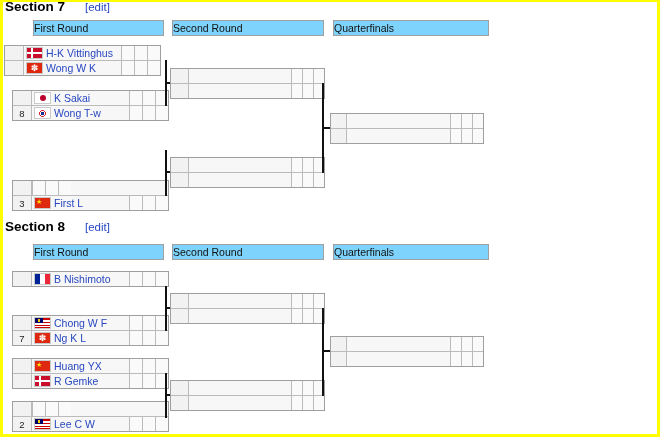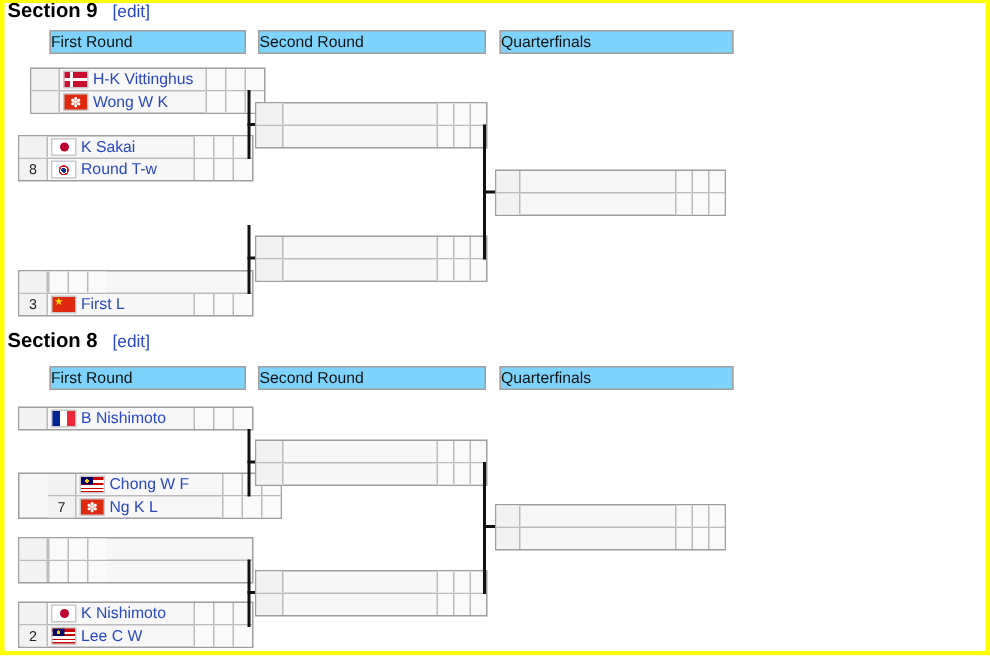--- a/index.html
+++ b/index.html
@@ -5,21 +5,21 @@
   html,body{margin:0;padding:0;background:#fff;font-family:"Liberation Sans",sans-serif;}
   .page{position:relative;width:660px;height:437px;background:#fff;overflow:hidden;}
   
   .yb{position:absolute;background:#ffff00;z-index:20;}
   .yb-top{left:0;top:0;width:660px;height:2px;}
   .yb-bottom{left:0;top:434px;width:660px;height:3px;}
   .yb-left{left:0;top:0;width:3px;height:437px;}
   .yb-right{left:657px;top:0;width:3px;height:437px;}
 
   .shead{position:absolute;font-size:13.5px;font-weight:bold;color:#000;white-space:nowrap;}
-  .editlink{font-size:11.5px;font-weight:normal;color:#2847c0;margin-left:10px;text-decoration:none;cursor:pointer;}
+  .editlink{font-size:11.5px;font-weight:normal;color:#2847c0;margin-left:20px;text-decoration:none;cursor:pointer;}
 
   .rheader{position:absolute;height:16px;background:#7dd3fc;border:1px solid #9f9f9f;box-sizing:border-box;
            text-align:left;font-size:10.5px;line-height:14px;color:#111;}
 
   .match,.sbox,.qbox{position:absolute;background:#f7f7f7;border:1px solid #9f9f9f;box-sizing:content-box;}
   .match{width:155px;}
   .sbox{width:153px;}
   .qbox{width:152px;}
   .prow{display:flex;height:14px;align-items:stretch;}
   .prow + .prow{border-top:1px solid #bbb;}
@@ -55,28 +55,28 @@
   .flag[data-flag="MAS"]{background:linear-gradient(to bottom,#cc0001 0 2px,#fff 2px 4px,#cc0001 4px 5px,#fff 5px 7px,#cc0001 7px 8px,#fff 8px 9px,#cc0001 9px);}
   .flag[data-flag="MAS"]::after{content:"";position:absolute;left:0;top:0;width:8px;height:5px;
         background:radial-gradient(circle at 4px 2.5px,#ffcc00 0 1.3px,#010066 1.3px);}
 </style>
 </head>
 <body>
 
 <div class="page">
 
   <div class="shead" style="left:5px;top:-1px;">
-    <span>Section 9</span><a class="editlink">[edit]</a>
+    <span>Section 7</span><a class="editlink">[edit]</a>
   </div>
 
   <div class="rheader" style="left:33px;top:20px;width:131px;">First Round</div>
   <div class="rheader" style="left:172px;top:20px;width:152px;">Second Round</div>
   <div class="rheader" style="left:333px;top:20px;width:156px;">Quarterfinals</div>
 
-  <div class="match" style="left:20px;top:45px;">
+  <div class="match" style="left:4px;top:45px;">
     <div class="prow">
       <div class="seed"></div>
       <div class="pname">
         <span class="flag" data-flag="DEN"></span>
         <a class="plink">H-K Vittinghus</a>
       </div>
       <div class="sc"></div>
         <div class="sc"></div>
         <div class="sc"></div>
     </div>
@@ -100,21 +100,21 @@
         <a class="plink">K Sakai</a>
       </div>
       <div class="sc"></div>
         <div class="sc"></div>
         <div class="sc"></div>
     </div>
     <div class="prow">
       <div class="seed">8</div>
       <div class="pname">
         <span class="flag" data-flag="TPE"></span>
-        <a class="plink">Round T-w</a>
+        <a class="plink">Wong T-w</a>
       </div>
       <div class="sc"></div>
         <div class="sc"></div>
         <div class="sc"></div>
     </div>
   </div>
 
 
   <div class="match" style="left:12px;top:180px;">
     <div class="prow">
@@ -206,21 +206,21 @@
       <div class="pname">
         <span class="flag" data-flag="FRA"></span>
         <a class="plink">B Nishimoto</a>
       </div>
       <div class="sc"></div>
         <div class="sc"></div>
         <div class="sc"></div>
     </div>
   </div>
 
-  <div class="match" style="left:12px;top:315px;padding-left:19px;">
+  <div class="match" style="left:12px;top:315px;">
     <div class="prow">
       <div class="seed"></div>
       <div class="pname">
         <span class="flag" data-flag="MAS"></span>
         <a class="plink">Chong W F</a>
       </div>
       <div class="sc"></div>
         <div class="sc"></div>
         <div class="sc"></div>
     </div>
@@ -232,39 +232,43 @@
       </div>
       <div class="sc"></div>
         <div class="sc"></div>
         <div class="sc"></div>
     </div>
   </div>
 
   <div class="match" style="left:12px;top:358px;">
     <div class="prow">
       <div class="seed"></div>
-      <div class="sc"></div>
-        <div class="sc"></div>
-        <div class="sc"></div>
-    </div>
-    <div class="prow">
-      <div class="seed"></div>
+      <div class="pname">
+        <span class="flag" data-flag="CHN"></span>
+        <a class="plink">Huang YX</a>
+      </div>
+      <div class="sc"></div>
+        <div class="sc"></div>
+        <div class="sc"></div>
+    </div>
+    <div class="prow">
+      <div class="seed"></div>
+      <div class="pname">
+        <span class="flag" data-flag="DEN"></span>
+        <a class="plink">R Gemke</a>
+      </div>
       <div class="sc"></div>
         <div class="sc"></div>
         <div class="sc"></div>
     </div>
   </div>
 
   <div class="match" style="left:12px;top:401px;">
     <div class="prow">
       <div class="seed"></div>
-      <div class="pname">
-        <span class="flag" data-flag="JPN"></span>
-        <a class="plink">K Nishimoto</a>
-      </div>
       <div class="sc"></div>
         <div class="sc"></div>
         <div class="sc"></div>
     </div>
     <div class="prow">
       <div class="seed">2</div>
       <div class="pname">
         <span class="flag" data-flag="MAS"></span>
         <a class="plink">Lee C W</a>
       </div>

